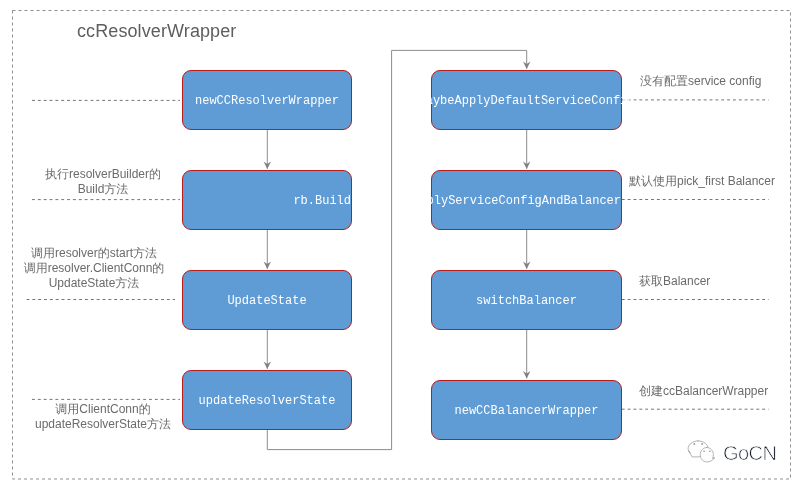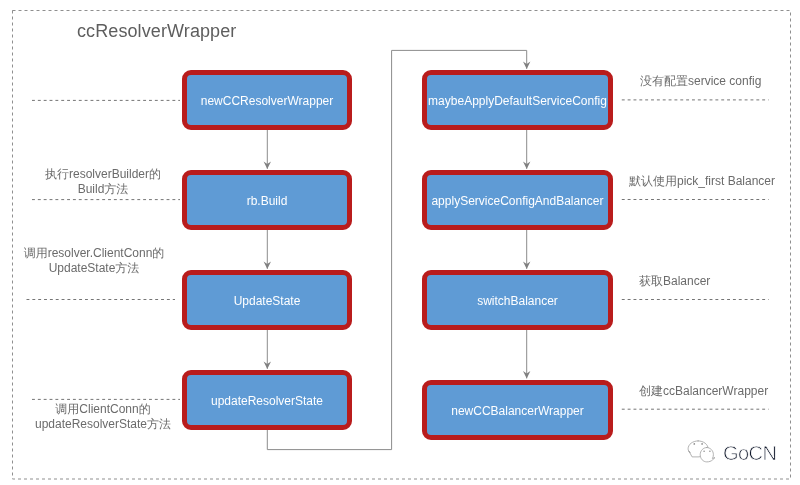--- a/index.html
+++ b/index.html
@@ -9,26 +9,26 @@
        -webkit-font-smoothing:antialiased;}
   #stage{position:relative;width:800px;height:485px;background:#fff;}
   #wires{position:absolute;left:0;top:0;width:800px;height:485px;}
 
   #outer-frame{position:absolute;left:0;top:0;width:800px;height:485px;}
 
   #diagram-title{position:absolute;left:33px;top:21px;font-size:18px;color:#5e5e5e;
                  letter-spacing:0.1px;white-space:nowrap;margin-left:44px;}
 
   .node{position:absolute;height:60px;border-radius:9px;
-        background:#5f9bd5;border:5px solid #b91c1c;box-sizing:border-box;
-        display:flex;align-items:center;justify-content:center;}
+        background:#5f9bd5;border:1px solid #b91c1c;box-sizing:border-box;
+        display:flex;align-items:center;justify-content:center;font-family:Liberation Mono, monospace;}
   .node .node-label{font-size:12px;transform:translateY(0.7px);color:#ffffff;white-space:nowrap;line-height:14px;}
   .col-l{left:182px;width:170px;}
-  .col-r{left:422px;width:191px;}
-  .row1{top:70px;} .row2{top:170px;} .row3{top:270px;} .row4{top:370px;}
+  .col-r{left:431px;width:191px;}
+  .row1{top:70px;} .row2{top:170px;justify-content:flex-end;} .row3{top:270px;} .row4{top:370px;}
   .col-r.row4{top:380px;height:60px;}
 
   .ann{position:absolute;font-size:12px;line-height:15px;color:#6b6b6b;white-space:nowrap;}
   .ann-l{text-align:center;transform:translateX(-50%);}
   .ann-r{text-align:left;}
   #al1{left:104px;top:74px;}
   #al2{left:103px;top:167px;}
   #al3{left:94px;top:246px;}
   #al4{left:103px;top:361px;margin-top:41px;}
   #ar1{left:640px;top:74px;}
@@ -103,20 +103,21 @@
   </div>
   <div class="node col-r row4">
     <span class="node-label">newCCBalancerWrapper</span>
   </div>
 
   <div class="ann ann-l" id="al2">
     <div>执行resolverBuilder的</div>
     <div>Build方法</div>
   </div>
   <div class="ann ann-l" id="al3">
+    <div>调用resolver的start方法</div>
     <div>调用resolver.ClientConn的</div>
     <div>UpdateState方法</div>
   </div>
   <div class="ann ann-l" id="al4">
     <div>调用ClientConn的</div>
     <div>updateResolverState方法</div>
   </div>
 
   <div class="ann ann-r" id="ar1">
     <div>没有配置service config</div>

